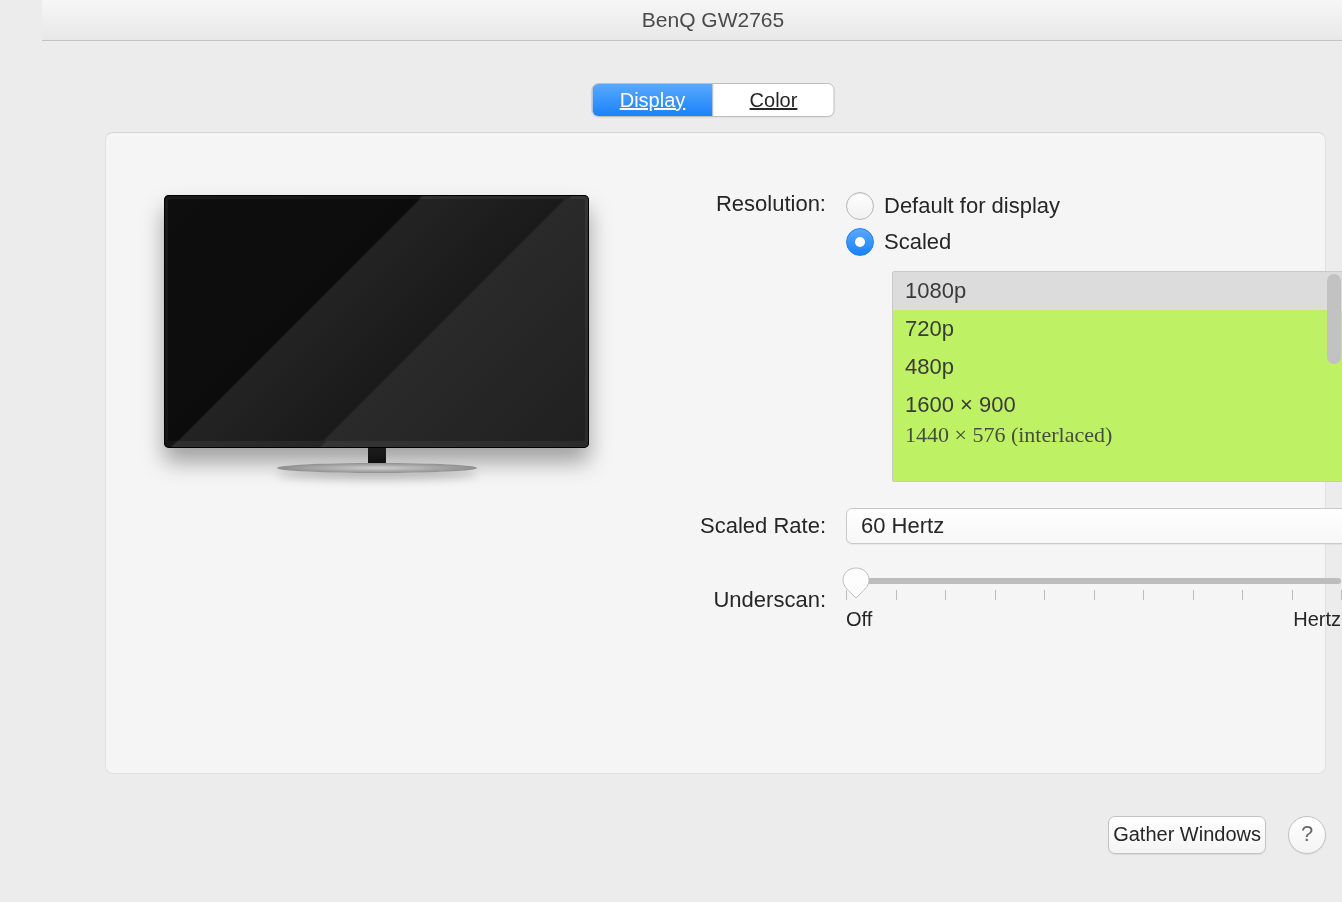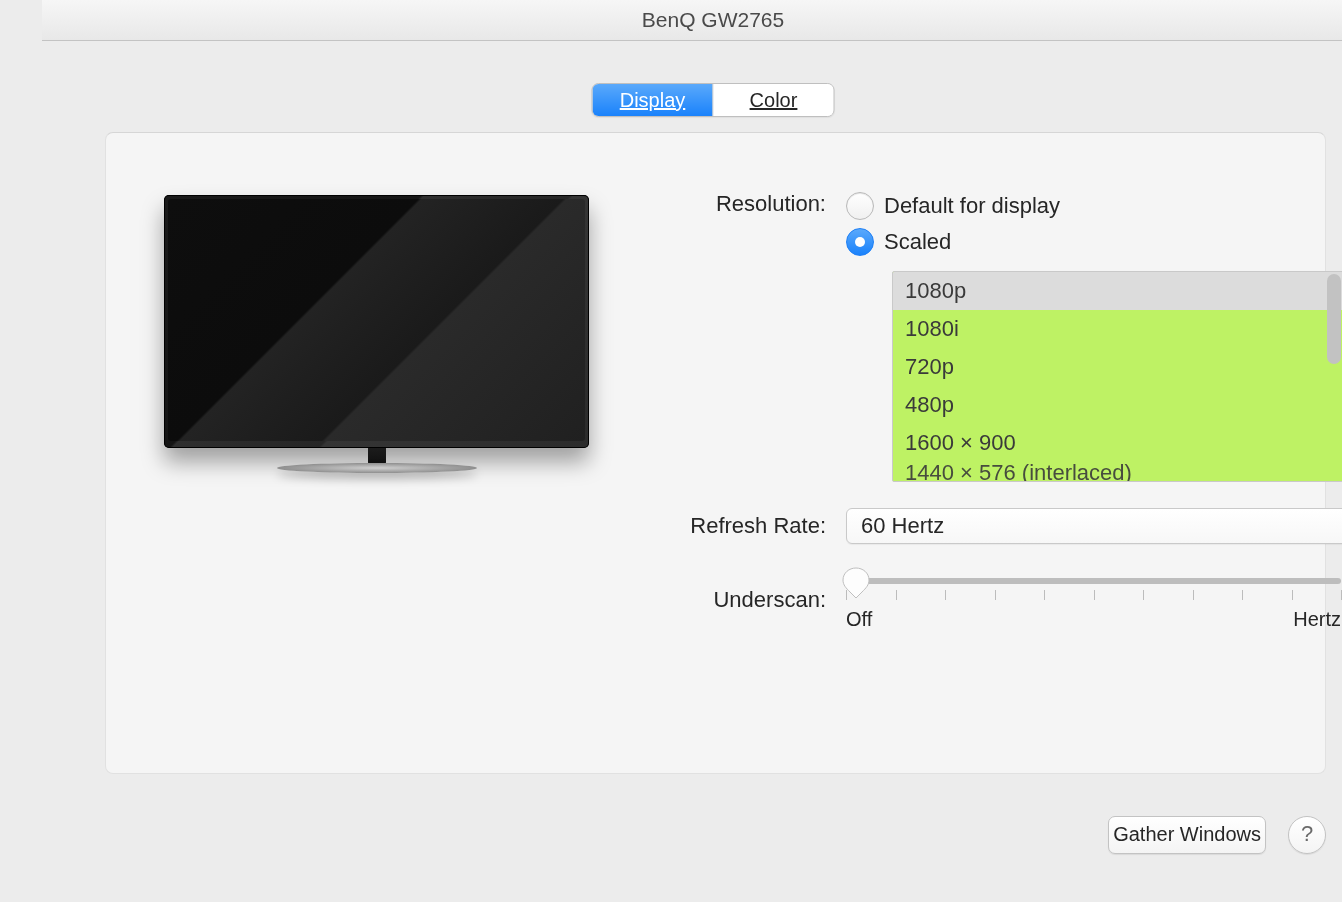--- a/index.html
+++ b/index.html
@@ -25,21 +25,21 @@
   
   .radiogrp .radio-row{display:flex;align-items:center;height:30px;margin-bottom:6px;}
   .radio{width:26px;height:26px;border-radius:50%;background:linear-gradient(#fff,#f0f0f0);border:1px solid #b9b9b9;box-shadow:inset 0 1px 1px rgba(0,0,0,.1);margin-right:10px;position:relative;}
   .radio.selected{background:linear-gradient(#5aa9fb,#1a82fb);border-color:#1d7ff6;box-shadow:none;}
   .radio.selected::after{content:"";position:absolute;left:50%;top:50%;width:10px;height:10px;border-radius:50%;background:#fff;transform:translate(-50%,-50%);}
   .radio-lbl{font-size:22px;}
   
   .reslist{margin-top:14px;margin-left:46px;width:450px;height:209px;border:1px solid #c9c9c9;background:#bef264;overflow:hidden;position:relative;border-radius:2px;}
   .reslist .item{height:38px;line-height:38px;padding:0 12px;font-size:22px;color:#3a3a3a;}
   .reslist .item.sel{background:#dcdcdc;}
-  .reslist .item.cut{height:22px;line-height:22px;overflow:hidden;opacity:.9;padding-top:0;}
+  .reslist .item.cut{height:22px;line-height:22px;overflow:hidden;opacity:.9;padding-top:0;font-family:Liberation Serif, serif;}
   .reslist .scrollbar{position:absolute;right:2px;top:2px;width:14px;height:90px;border-radius:7px;background:#c2c2c2;}
   
   .popup{position:relative;height:34px;width:495px;border:1px solid #c9c9c9;border-radius:6px;background:linear-gradient(#fff,#f7f7f7);box-shadow:0 1px 1px rgba(0,0,0,.05);line-height:34px;padding:0 40px 0 14px;font-size:22px;}
   .popup .arrows{position:absolute;right:0;top:0;height:34px;width:30px;border-radius:0 6px 6px 0;background:linear-gradient(#5aa9fb,#1a82fb);}
   .popup .arrows::before,.popup .arrows::after{content:"";position:absolute;left:50%;transform:translateX(-50%);border-left:5px solid transparent;border-right:5px solid transparent;}
   .popup .arrows::before{top:7px;border-bottom:6px solid #fff;}
   .popup .arrows::after{bottom:7px;border-top:6px solid #fff;}
   
   .slider{position:relative;width:495px;height:60px;}
   .track{position:absolute;left:0;right:0;top:8px;height:6px;border-radius:3px;background:#bdbdbd;}
@@ -90,33 +90,32 @@
               <div class="radio"></div>
               <div class="radio-lbl">Default for display</div>
             </div>
             <div class="radio-row">
               <div class="radio selected"></div>
               <div class="radio-lbl">Scaled</div>
             </div>
 
             <div class="reslist">
               <div class="item sel">1080p</div>
-              <div class="item">1080i</div>
               <div class="item">720p</div>
               <div class="item">480p</div>
               <div class="item">1600 × 900</div>
               <div class="item cut">1440 × 576 (interlaced)</div>
               <div class="scrollbar"></div>
             </div>
           </div>
         </div>
 
 
         <div class="row align-center">
-          <div class="label">Refresh Rate:</div>
+          <div class="label">Scaled Rate:</div>
           <div class="field">
             <div class="popup">
               <span>60 Hertz</span>
               <span class="arrows"></span>
             </div>
           </div>
         </div>
 
         <div class="row align-center">
           <div class="label">Underscan:</div>

